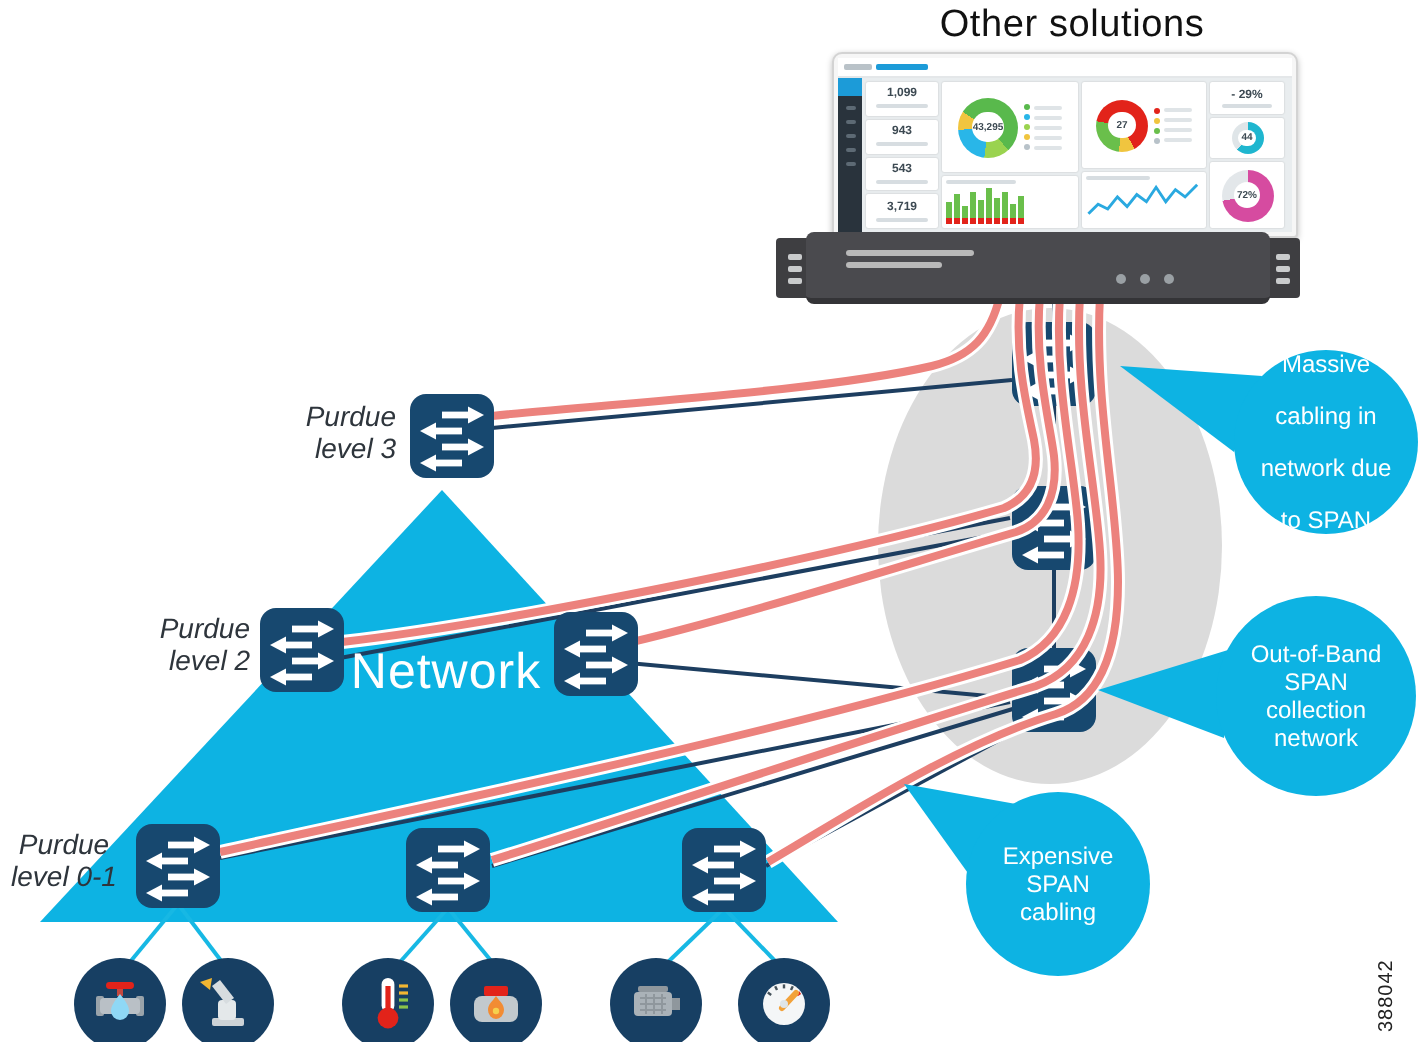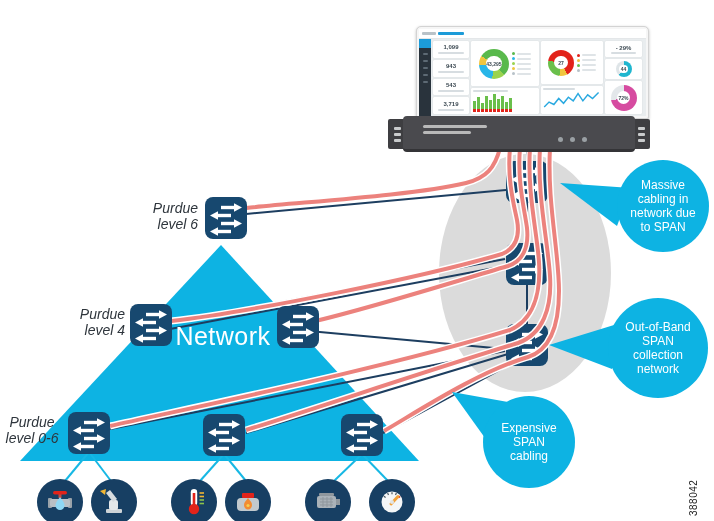--- a/index.html
+++ b/index.html
@@ -227,20 +227,21 @@
       <circle r="2" fill="#dfe5e8"></circle>
     </g>
 
     <g fill="#0db3e3">
       <polygon points="560,183 617,226 631,188"></polygon>
       <polygon points="549,345 612,369 614,325"></polygon>
       <polygon points="452,392 485,438 508,402"></polygon>
     </g>
   </svg>
 
+  <div class="abs title">Other solutions</div>
 
   <div class="abs monitor">
     <div class="screen">
       <div class="topbar">
         <div class="chip gray"></div>
         <div class="chip cyan"></div>
       </div>
       <div class="scr-row">
         <div class="side">
           <div class="blk"></div>
@@ -416,36 +417,36 @@
       <div class="sdots">
           <div class="sdot"></div>
           <div class="sdot"></div>
           <div class="sdot"></div>
         </div>
     </div>
   </div>
 
   <div class="abs plabel r" style="left:128px;top:200px;width:70px;">
     <div>Purdue</div>
-      <div>level 6</div>
+      <div>level 3</div>
   </div>
   <div class="abs plabel r" style="left:55px;top:306px;width:70px;">
     <div>Purdue</div>
-      <div>level 4</div>
+      <div>level 2</div>
   </div>
   <div class="abs plabel c" style="left:0px;top:414px;width:64px;">
     <div>Purdue</div>
-      <div>level 0-6</div>
+      <div>level 0-1</div>
   </div>
 
   <div class="abs ics">
       <div>Network</div>
   </div>
 
-  <div class="abs bubble" style="left:617px;top:160px;width:92px;height:92px;">
+  <div class="abs bubble" style="left:617px;top:175px;width:92px;height:92px;justify-content:space-between;">
     <span>Massive</span>
       <span>cabling in</span>
     <span>network due</span>
       <span>to SPAN</span>
   </div>
   <div class="abs bubble" style="left:608px;top:298px;width:100px;height:100px;">
     <span>Out-of-Band</span>
       <span>SPAN</span>
     <span>collection</span>
       <span>network</span>

